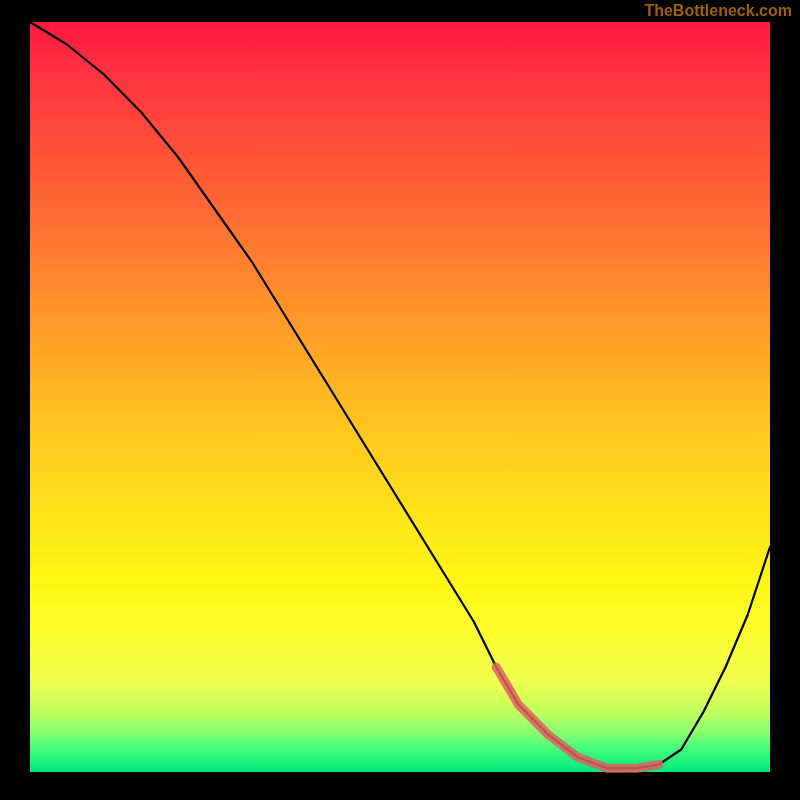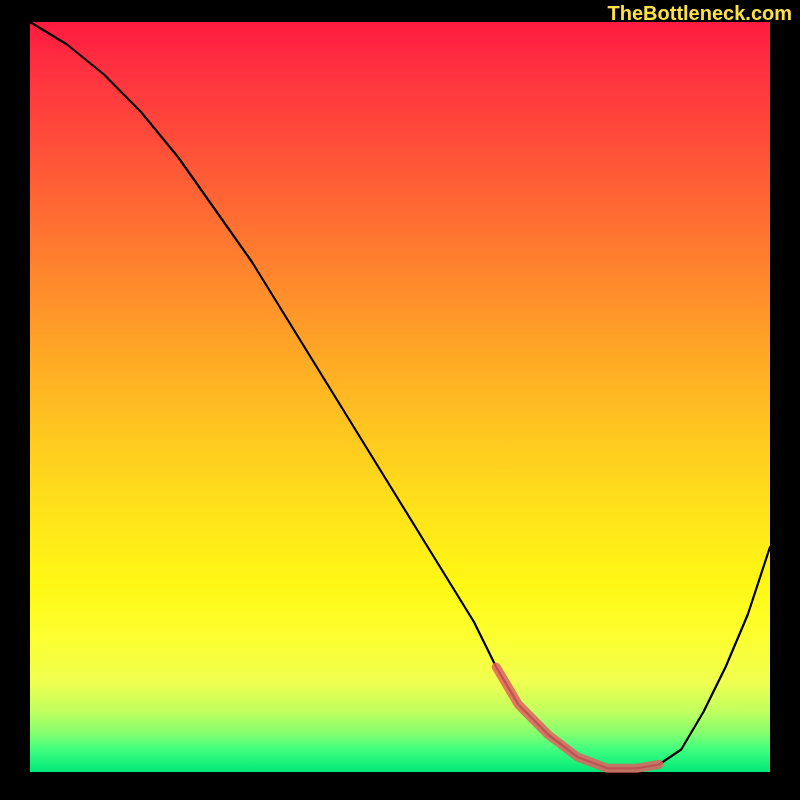--- a/index.html
+++ b/index.html
@@ -9,22 +9,22 @@
     height: 800px;
     background: #000;
     position: relative;
     overflow: hidden;
     font-family: Arial, sans-serif;
   }
   .watermark {
     position: absolute;
     top: 2px;
     right: 8px;
-    color: #fde047;
-    font-size: 20px;
+    color: #a16207;
+    font-size: 16px;
     font-weight: bold;
     z-index: 10;
   }
   .plot-area {
     position: absolute;
     left: 30px;
     top: 22px;
     width: 740px;
     height: 750px;
   }

